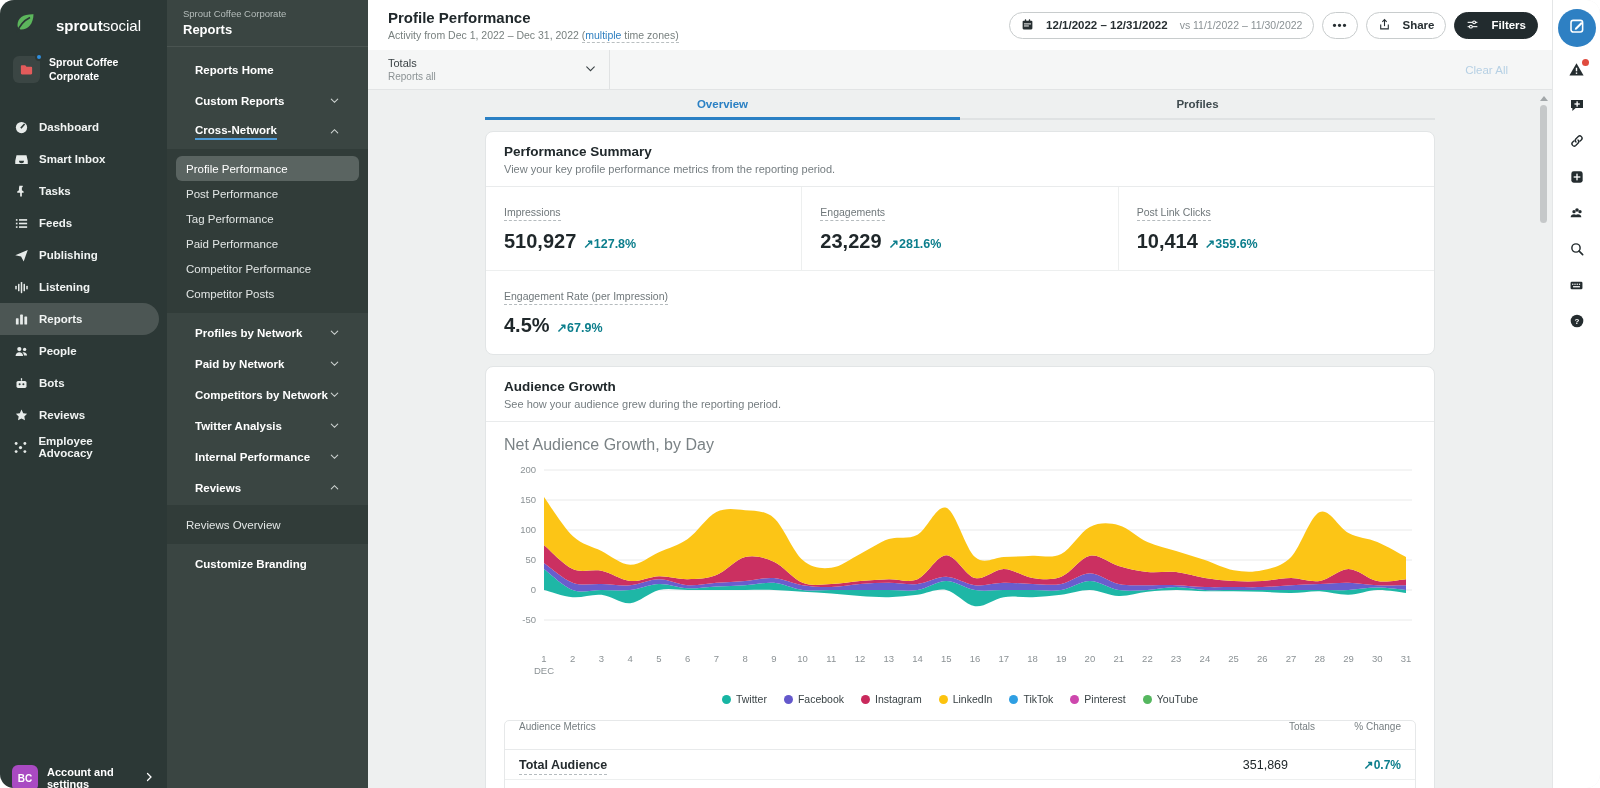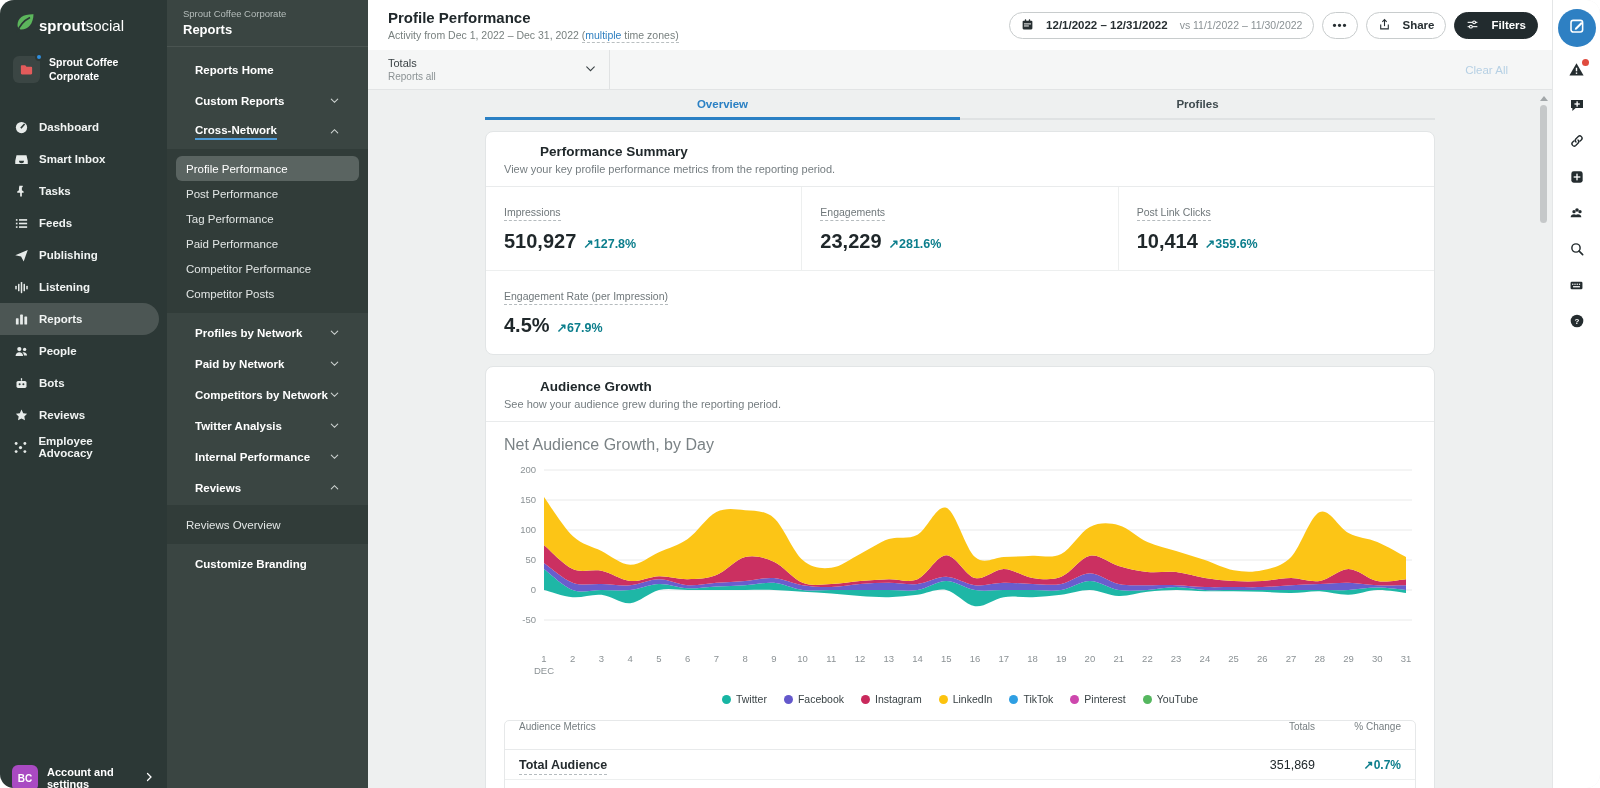--- a/index.html
+++ b/index.html
@@ -1,21 +1,21 @@
 <!DOCTYPE html>
 <html><head>
 <meta charset="utf-8">
 <style>
   html,body{margin:0;padding:0;background:#ffffff;font-family:"Liberation Sans",sans-serif;}
   *{box-sizing:border-box;}
   .app{width:1600px;height:788px;display:flex;overflow:hidden;border-radius:14px;background:#eef0f0;position:relative;}
 
   
   .sb1{width:167px;background:#2c3836;color:#fff;flex-shrink:0;position:relative;display:flex;flex-direction:column;}
-  .sb1-logo{display:flex;align-items:center;gap:2px;padding:11px 13px 8px;text-align:center;}
+  .sb1-logo{display:flex;align-items:center;gap:19px;padding:11px 13px 8px;text-align:center;}
   .logo-word{font-size:15px;color:#fff;}
   .logo-word b{font-weight:bold;}
   .sb1-account{display:flex;align-items:center;gap:9px;padding:9px 13px 12px;}
   .acct-ic{width:27px;height:27px;background:#3b4644;border-radius:6px;position:relative;display:flex;align-items:center;justify-content:center;flex-shrink:0;}
   .acct-dot{position:absolute;top:-3px;right:-3px;width:8px;height:8px;border-radius:50%;background:#2f8fe0;border:2px solid #2c3836;}
   .sb1-account-label{font-size:10.5px;font-weight:bold;line-height:1.3;}
   .sb1-nav{padding-top:16px;display:flex;flex-direction:column;}
   .sb1-item{display:flex;align-items:center;gap:10px;height:32px;padding:0 13px;margin-right:8px;font-size:11.5px;font-weight:bold;color:#f1f4f3;border-radius:0 17px 17px 0;cursor:pointer;}
   .sb1-item.active{background:#4c5654;}
   .sb1-item .nav-ic{width:16px;display:flex;justify-content:center;color:#e7ebea;}
@@ -57,40 +57,40 @@
 
   .scroll{flex:1;overflow:hidden;}
   .content{width:950px;margin:0 auto;}
   .tabs{display:flex;height:30px;border-bottom:2px solid #dfe2e3;}
   .tab{flex:1;display:flex;align-items:center;justify-content:center;font-size:11.5px;font-weight:bold;color:#3e4a4e;position:relative;cursor:pointer;}
   .tab.active{color:#2a80c4;}
   .tab.active::after{content:"";position:absolute;left:0;right:0;bottom:-2px;height:3px;background:#2a80c4;}
 
   .card{background:#fff;border:1px solid #e2e5e6;border-radius:8px;margin-top:11px;overflow:hidden;}
   .card-head{padding:12px 18px 11px;border-bottom:1px solid #e9ebec;}
-  .card-title{font-size:13.5px;font-weight:bold;color:#20282b;margin-left:36px;}
+  .card-title{font-size:13.5px;font-weight:bold;color:#20282b;}
   .card-sub{font-size:11px;color:#757d80;margin-top:4px;}
   .metrics-row{display:flex;}
   .metric{flex:1;padding:15px 18px 17px;border-right:1px solid #edefef;}
   .metric:last-child{border-right:none;}
   .metric-label{font-size:10.5px;color:#6f777a;display:inline-block;border-bottom:1px dashed #b5bbbe;padding-bottom:2px;cursor:pointer;}
   .metric-value{margin-top:9px;display:flex;align-items:baseline;gap:7px;}
   .metric-num{font-size:20px;font-weight:bold;color:#1f272a;}
   .delta{color:#0c7e8c;font-size:12.5px;font-weight:bold;}
   .metrics-row2{border-top:1px solid #edefef;}
 
   .chart-wrap{padding:4px 18px 0;}
   .chart-label{font-size:16px;color:#7a8285;margin:10px 0 8px;}
   .legend{display:flex;justify-content:center;align-items:center;gap:17px;padding:9px 0 13px;}
   .legend-item{display:flex;align-items:center;font-size:10.5px;color:#394245;cursor:pointer;}
   .dot{width:9px;height:9px;border-radius:50%;margin-right:5px;}
 
   .am-table{margin:2px 18px 18px;border:1px solid #e6e8e9;border-radius:5px;overflow:hidden;}
   .am-head{display:flex;align-items:flex-start;height:29px;padding:0 14px;font-size:10px;color:#767e81;border-bottom:1px solid #e8eaeb;}
-  .am-row{display:flex;align-items:center;height:30px;padding:0 14px;border-bottom:1px solid #edefef;cursor:pointer;}
+  .am-row{display:flex;align-items:center;height:30px;padding:0 14px;border-bottom:1px solid #edefef;cursor:pointer;gap:27px;}
   .am-row:last-child{border-bottom:none;}
   .c1{flex:1;}
   .c2{width:120px;text-align:right;}
   .c3{width:86px;text-align:right;}
   .am-metric{font-size:12.5px;font-weight:bold;color:#242b2e;display:inline-block;border-bottom:1px dashed #b5bbbe;padding-bottom:2px;}
   .am-total{font-size:12.5px;color:#20282b;}
   .am-change{font-size:12px;font-weight:bold;color:#0c7e8c;}
 
   
   .vscroll{position:absolute;right:4px;top:96px;width:9px;display:flex;flex-direction:column;align-items:center;}

